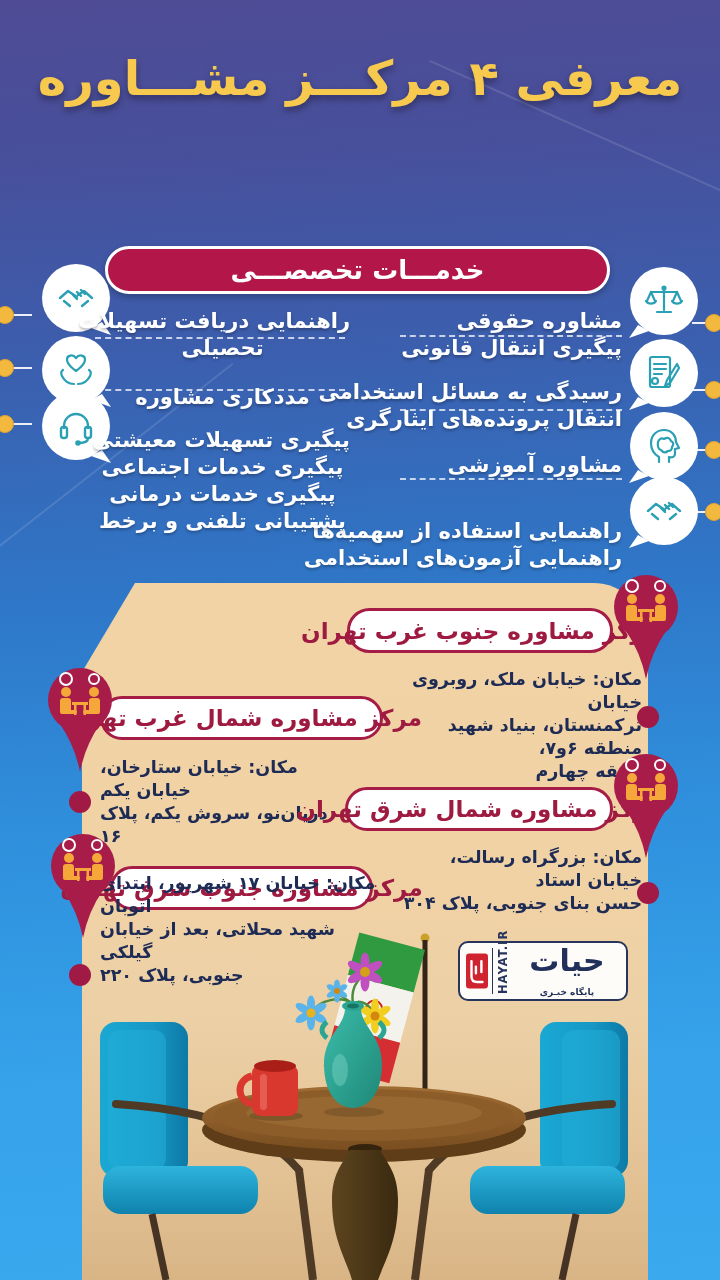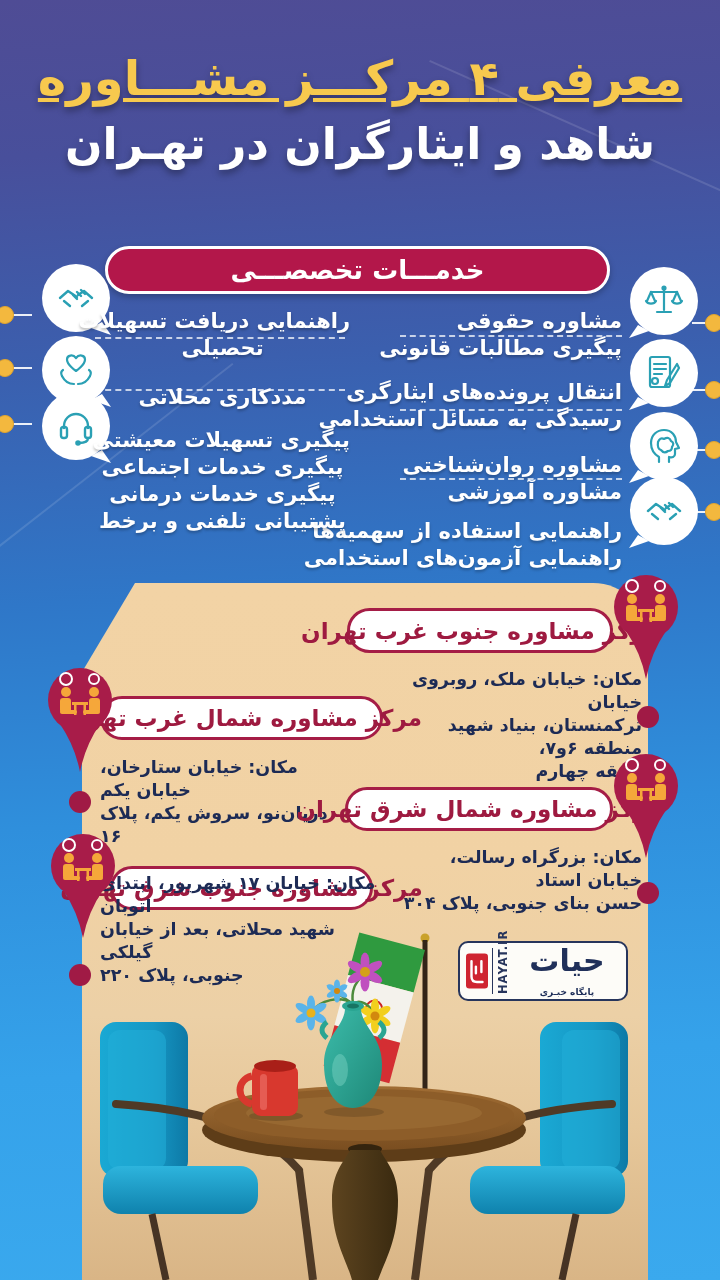--- a/index.html
+++ b/index.html
@@ -5,21 +5,21 @@
   html,body{margin:0;padding:0;background:#222;}
   .canvas{
     position:relative;width:720px;height:1280px;margin:0 auto;overflow:hidden;
     font-family:"DejaVu Sans","Liberation Sans",sans-serif;
     background:linear-gradient(177deg,#4f4c95 0%,#484f9b 12%,#3b5fae 28%,#2f77c8 46%,#2f8fdc 63%,#35a2ea 82%,#3aa9ee 100%);
   }
   .abs{position:absolute;}
   .deco-line{position:absolute;background:rgba(255,255,255,.12);height:2px;transform-origin:left top;}
   
   .title1{left:0;top:50px;width:720px;text-align:center;color:#f7c94e;font-size:48px;font-weight:bold;
-          text-shadow:0 4px 7px rgba(0,0,0,.35);letter-spacing:-1px;text-decoration:underline;}
+          text-shadow:0 4px 7px rgba(0,0,0,.35);letter-spacing:-1px;}
   .title2{left:0;top:118px;width:720px;text-align:center;color:#ffffff;font-size:44px;font-weight:bold;
           text-shadow:0 4px 7px rgba(0,0,0,.35);letter-spacing:-1px;}
   .badge{left:105px;top:214px;width:505px;height:48px;background:#b3174a;border:3px solid #ffffff;
          border-radius:27px;box-sizing:border-box;display:flex;align-items:center;justify-content:center;
          color:#fff;font-size:26px;font-weight:bold;box-shadow:0 3px 6px rgba(0,0,0,.25);margin-top:32px;}
   
   .svc-icon{width:80px;height:80px;}
   .svc-text{color:#ffffff;font-weight:bold;font-size:21px;line-height:27px;white-space:nowrap;
             text-shadow:0 2px 3px rgba(0,0,0,.28);margin-top:32px;}
   .svc-right{text-align:right;width:230px;}
@@ -51,21 +51,20 @@
 </style>
 </head>
 <body>
 
 <div class="canvas">
 
   <div class="deco-line" style="left:-20px;top:560px;width:320px;transform:rotate(-38deg);"></div>
   <div class="deco-line" style="left:430px;top:60px;width:320px;transform:rotate(24deg);"></div>
 
   <div class="abs title1">معرفی ۴ مرکـــز مشـــاوره</div>
-  <div class="abs title2">شاهد و ایثارگران در تهـران</div>
   <div class="abs badge">خدمـــات تخصصـــی</div>
 
   <svg width="0" height="0" style="position:absolute">
     <defs>
       <linearGradient id="chairGrad" x1="0" y1="0" x2="1" y2="0">
         <stop offset="0" stop-color="#1aa9d4"></stop>
           <stop offset=".6" stop-color="#1697c4"></stop>
           <stop offset="1" stop-color="#0d79a6"></stop>
       </linearGradient>
       <linearGradient id="chairGrad2" x1="0" y1="0" x2="0" y2="1">
@@ -150,46 +149,45 @@
 
   <svg class="abs svc-icon" style="left:624px;top:263px" viewBox="0 0 80 80">
     <circle cx="40" cy="38" r="34" fill="#fff"></circle>
       <path d="M14 62 L5 75 L25 68 Z" fill="#fff"></path>
       <g transform="translate(20,18)">
         <use href="#ic-scales"></use>
       </g>
     </svg>
   <div class="abs svc-text svc-right" style="left:392px;top:276px">
     <div>مشاوره حقوقی</div>
-    <div>پیگیری مطالبات قانونی</div>
+    <div>پیگیری انتقال قانونی</div>
   </div>
   <div class="abs dash" style="left:400px;top:335px;width:222px"></div>
 
   <svg class="abs svc-icon" style="left:624px;top:335px" viewBox="0 0 80 80">
     <circle cx="40" cy="38" r="34" fill="#fff"></circle>
       <path d="M14 62 L5 75 L25 68 Z" fill="#fff"></path>
       <g transform="translate(20,18)">
         <use href="#ic-doc"></use>
       </g>
     </svg>
   <div class="abs svc-text svc-right" style="left:392px;top:347px">
+    <div>رسیدگی به مسائل استخدامی</div>
     <div>انتقال پرونده‌های ایثارگری</div>
-    <div>رسیدگی به مسائل استخدامی</div>
   </div>
   <div class="abs dash" style="left:400px;top:409px;width:222px"></div>
 
   <svg class="abs svc-icon" style="left:624px;top:408px" viewBox="0 0 80 80">
     <circle cx="40" cy="38" r="34" fill="#fff"></circle>
       <path d="M14 62 L5 75 L25 68 Z" fill="#fff"></path>
       <g transform="translate(20,18)">
         <use href="#ic-brain"></use>
       </g>
     </svg>
   <div class="abs svc-text svc-right" style="left:392px;top:420px">
-    <div>مشاوره روان‌شناختی</div>
     <div>مشاوره آموزشی</div>
   </div>
   <div class="abs dash" style="left:400px;top:478px;width:222px"></div>
 
   <svg class="abs svc-icon" style="left:624px;top:473px" viewBox="0 0 80 80">
     <circle cx="40" cy="38" r="34" fill="#fff"></circle>
       <path d="M14 62 L5 75 L25 68 Z" fill="#fff"></path>
       <g transform="translate(20,18)">
         <use href="#ic-shake"></use>
       </g>
@@ -222,21 +220,21 @@
   <div class="abs dash" style="left:95px;top:337px;width:250px"></div>
 
   <svg class="abs svc-icon" style="left:36px;top:332px" viewBox="0 0 80 80">
     <circle cx="40" cy="38" r="34" fill="#fff"></circle>
       <path d="M66 62 L75 75 L55 68 Z" fill="#fff"></path>
       <g transform="translate(20,18)">
         <use href="#ic-heart"></use>
       </g>
     </svg>
   <div class="abs svc-text svc-left" style="left:95px;top:352px">
-    <div>مددکاری محلاتی</div>
+    <div>مددکاری مشاوره</div>
   </div>
   <div class="abs dash" style="left:95px;top:389px;width:250px"></div>
 
   <svg class="abs svc-icon" style="left:36px;top:388px" viewBox="0 0 80 80">
     <circle cx="40" cy="38" r="34" fill="#fff"></circle>
       <path d="M66 62 L75 75 L55 68 Z" fill="#fff"></path>
       <g transform="translate(20,18)">
         <use href="#ic-headset"></use>
       </g>
     </svg>

